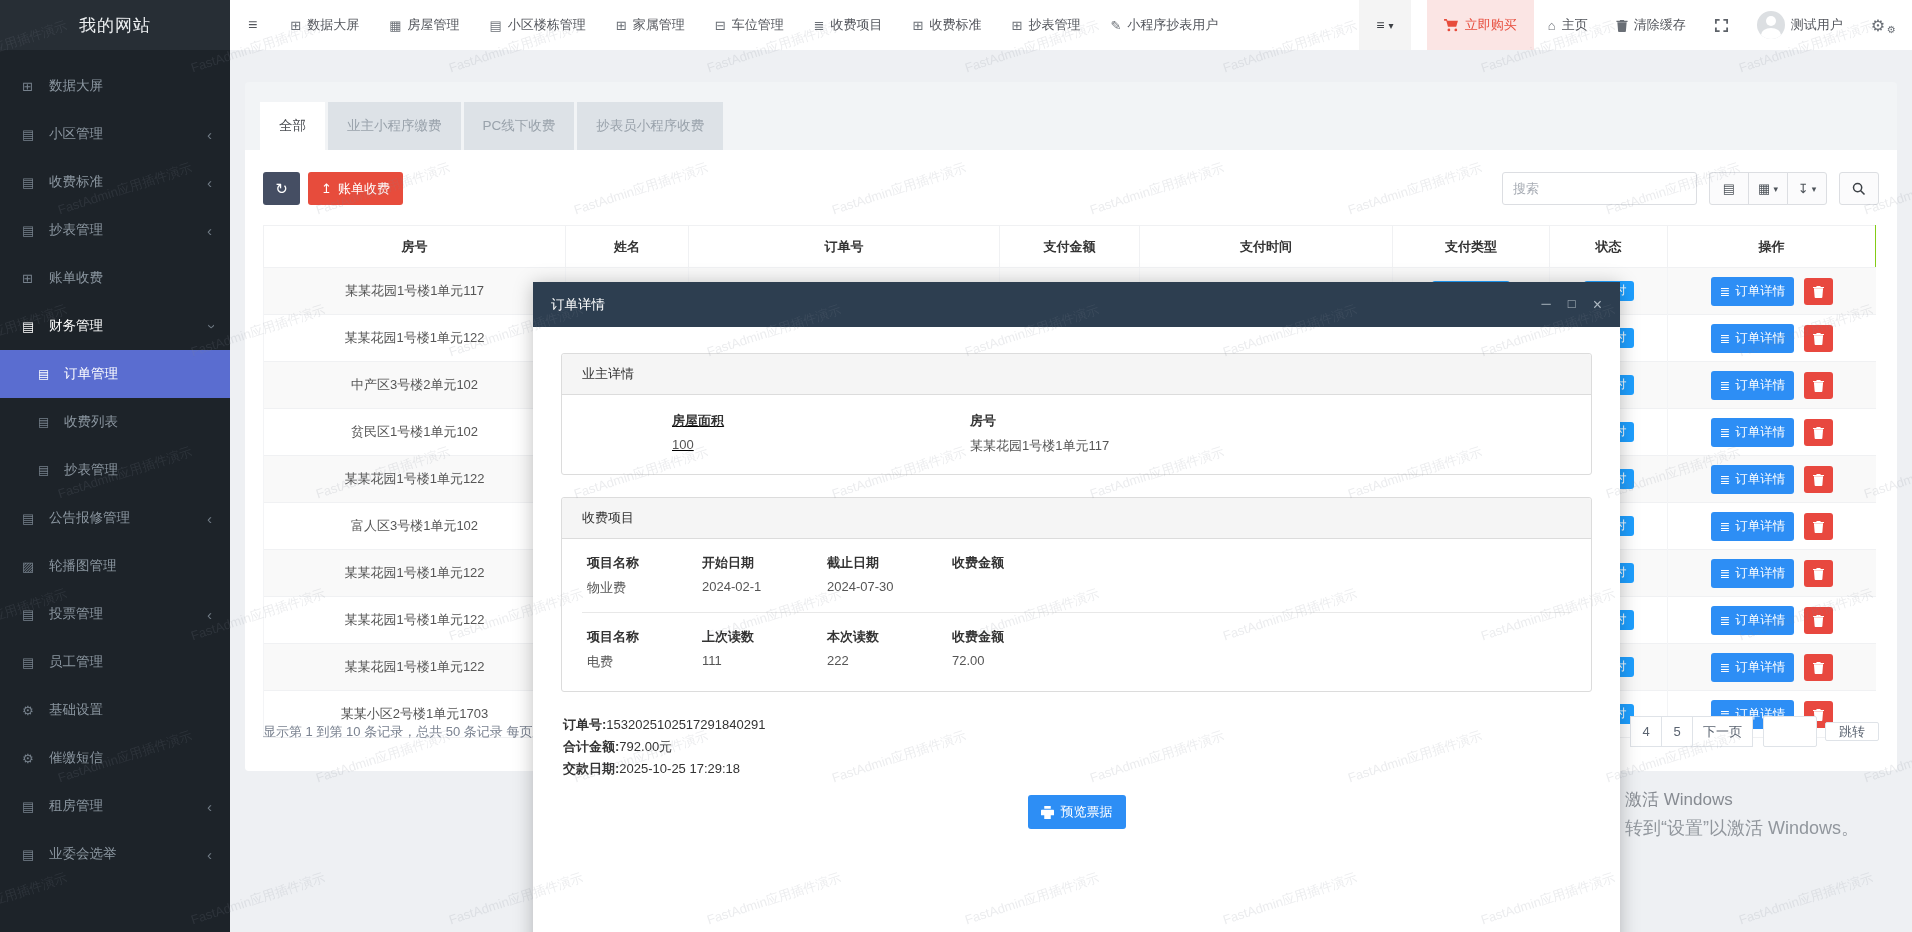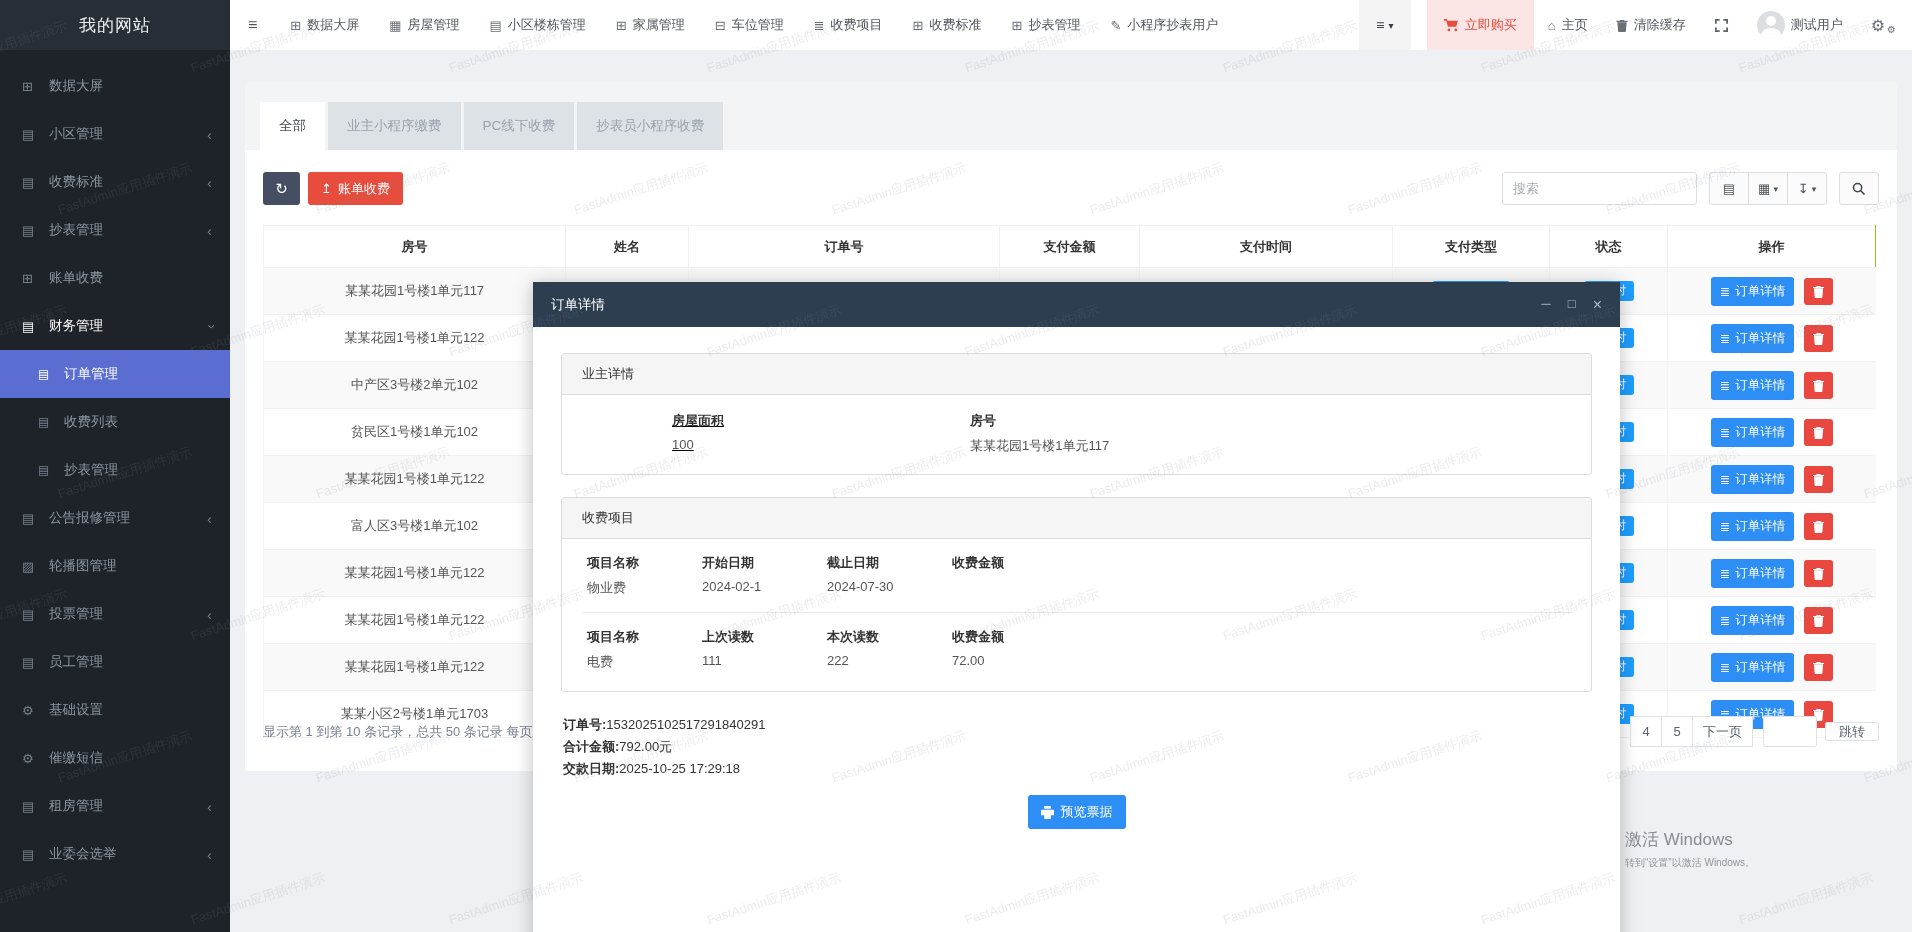--- a/index.html
+++ b/index.html
@@ -95,23 +95,23 @@
   .fee-divider{border-top:1px solid #e8e8e8;margin:0 20px;}
   .fee-pad{padding-bottom:5px;}
   .msummary{margin:2px 0 0 2px;}
   .msummary div{font-size:13px;color:#333;line-height:22px;}
   .msummary b{font-weight:bold;}
   .preview-btn{margin:15px auto 0;width:fit-content;display:flex;align-items:center;gap:7px;background:#2d8ef5;color:#fff;font-size:13px;padding:8px 13px;border-radius:3px;cursor:pointer;}
 
   
   .wm-layer{position:absolute;inset:0;pointer-events:none;z-index:120;overflow:hidden;}
   .wm{position:absolute;font-size:13px;color:rgba(128,138,148,0.16);transform:rotate(-18deg);white-space:nowrap;}
-  .win-activate{position:absolute;left:1625px;top:828px;z-index:130;pointer-events:none;}
+  .win-activate{position:absolute;left:1625px;top:788px;z-index:130;pointer-events:none;}
   .win-activate .l1{font-size:17px;color:rgba(100,106,113,0.75);}
-  .win-activate .l2{font-size:10px;color:rgba(128,134,141,0.85);margin-top:5px;}
+  .win-activate .l2{font-size:18px;color:rgba(128,134,141,0.85);margin-top:5px;}
 </style>
 </head>
 <body>
 
 <div class="screen">
 
   <div class="sidebar">
     <div class="side-header">我的网站</div>
     <div class="side-menu" id="side-menu">
         <div class="side-item">

